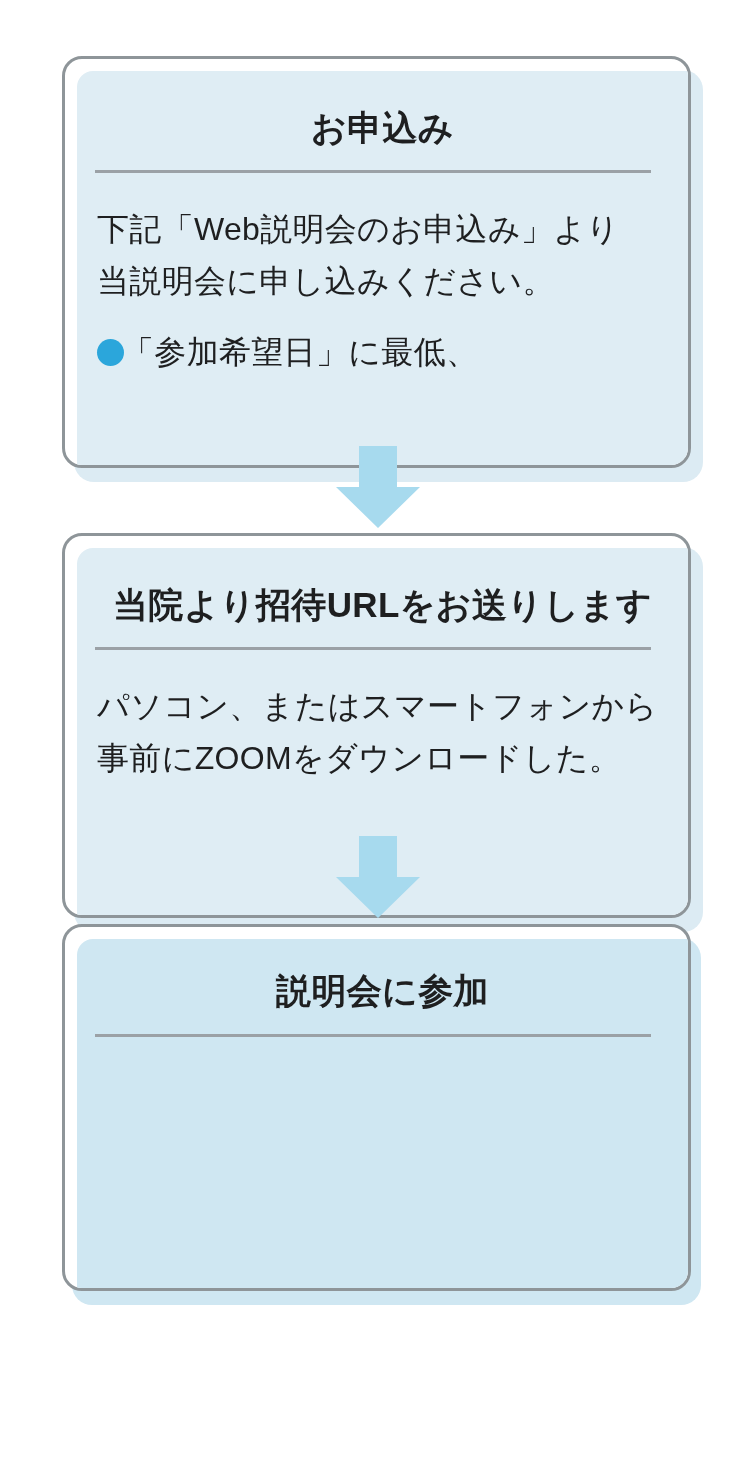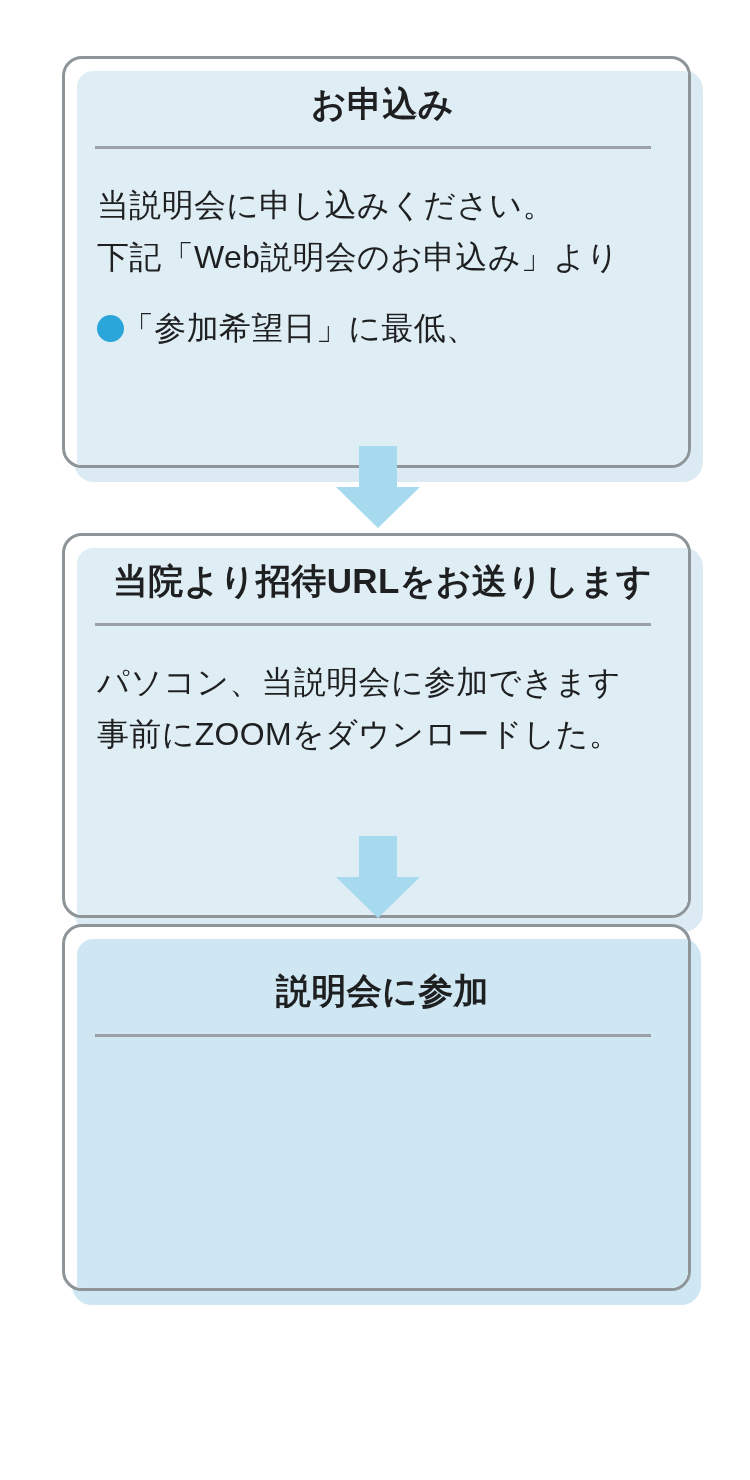--- a/index.html
+++ b/index.html
@@ -21,21 +21,21 @@
   .card-3{top:924px;height:367px;box-shadow:10px 14px 0 0 #cfe7f2;}
 
   .card-inner{
     position:absolute;top:12px;left:12px;right:0;bottom:0;
     border-radius:16px 0 0 0;
   }
   .card-1 .card-inner,.card-2 .card-inner{background:#dfedf4;}
   .card-3 .card-inner{background:#cfe7f2;}
 
   .card-title{
-    margin:14px 20px 0;text-align:center;
+    margin:38px 20px 0;text-align:center;
     font-size:35px;line-height:38px;font-weight:700;
     letter-spacing:0.01em;
   }
   .card-3 .card-title{margin-top:33px;}
 
   .divider{
     border:none;height:3px;background:#9ba1a6;
     margin:23px 37px 0 18px;
   }
   .card-3 .divider{margin-top:24px;}
@@ -64,41 +64,41 @@
 </head>
 <body>
 
 <div class="flow">
 
   <section class="card card-1">
     <div class="card-inner">
       <h2 class="card-title">お申込み</h2>
       <hr class="divider">
       <div class="card-body">
+        <p>下記「Web説明会のお申込み」より</p>
         <p>当説明会に申し込みください。</p>
-        <p>下記「Web説明会のお申込み」より</p>
         <div class="bullet-group">
           <p><span class="bullet-dot"></span><span>「参加希望日」に最低、</span></p>
         </div>
       </div>
     </div>
   </section>
 
   <div class="arrow arrow-1">
     <svg viewBox="0 0 84 82" xmlns="http://www.w3.org/2000/svg" aria-hidden="true">
       <polygon points="23,0 61,0 61,41 84,41 42,82 0,41 23,41" fill="#a7daee"></polygon>
     </svg>
   </div>
 
   <section class="card card-2">
     <div class="card-inner">
       <h2 class="card-title">当院より招待URLをお送りします</h2>
       <hr class="divider">
       <div class="card-body">
-        <p>パソコン、当説明会に参加できます</p>
+        <p>パソコン、またはスマートフォンから</p>
         <p>事前にZOOMをダウンロードした。</p>
       </div>
     </div>
   </section>
 
   <div class="arrow arrow-2">
     <svg viewBox="0 0 84 82" xmlns="http://www.w3.org/2000/svg" aria-hidden="true">
       <polygon points="23,0 61,0 61,41 84,41 42,82 0,41 23,41" fill="#a7daee"></polygon>
     </svg>
   </div>

